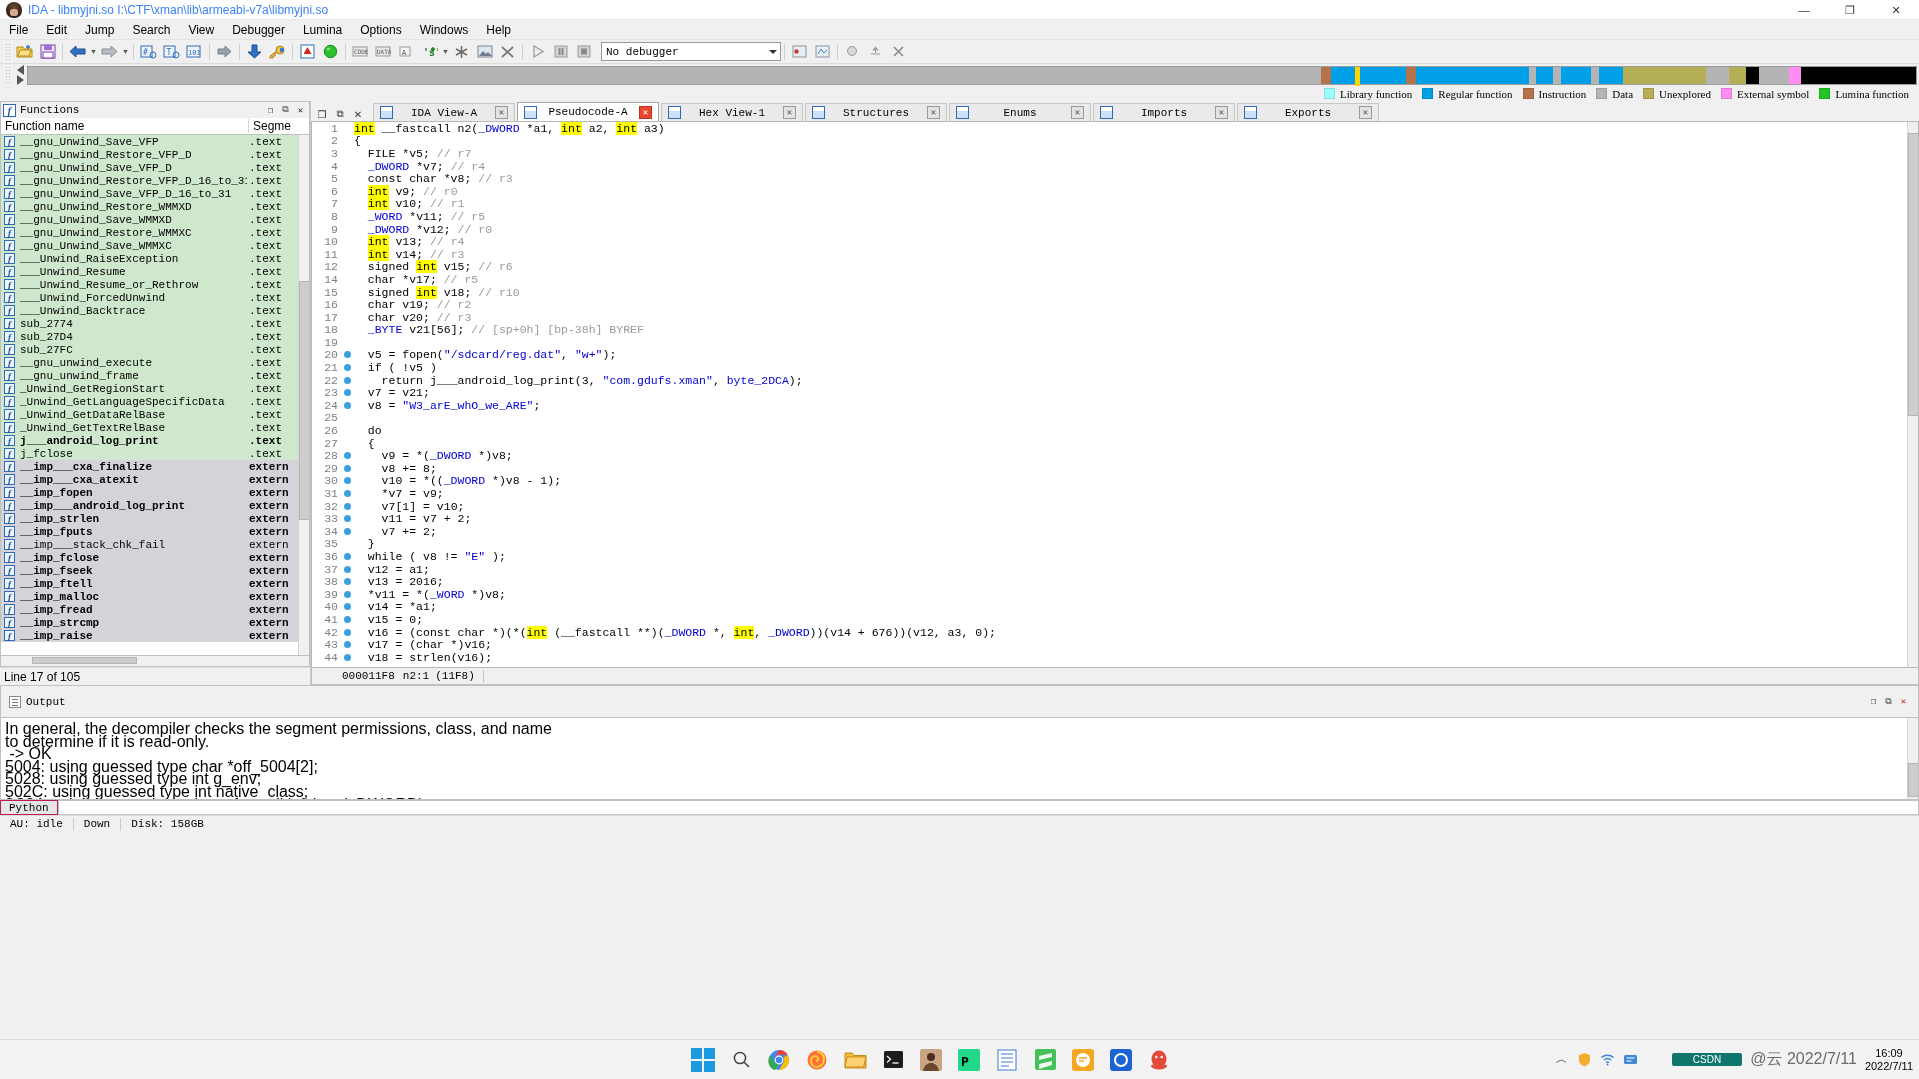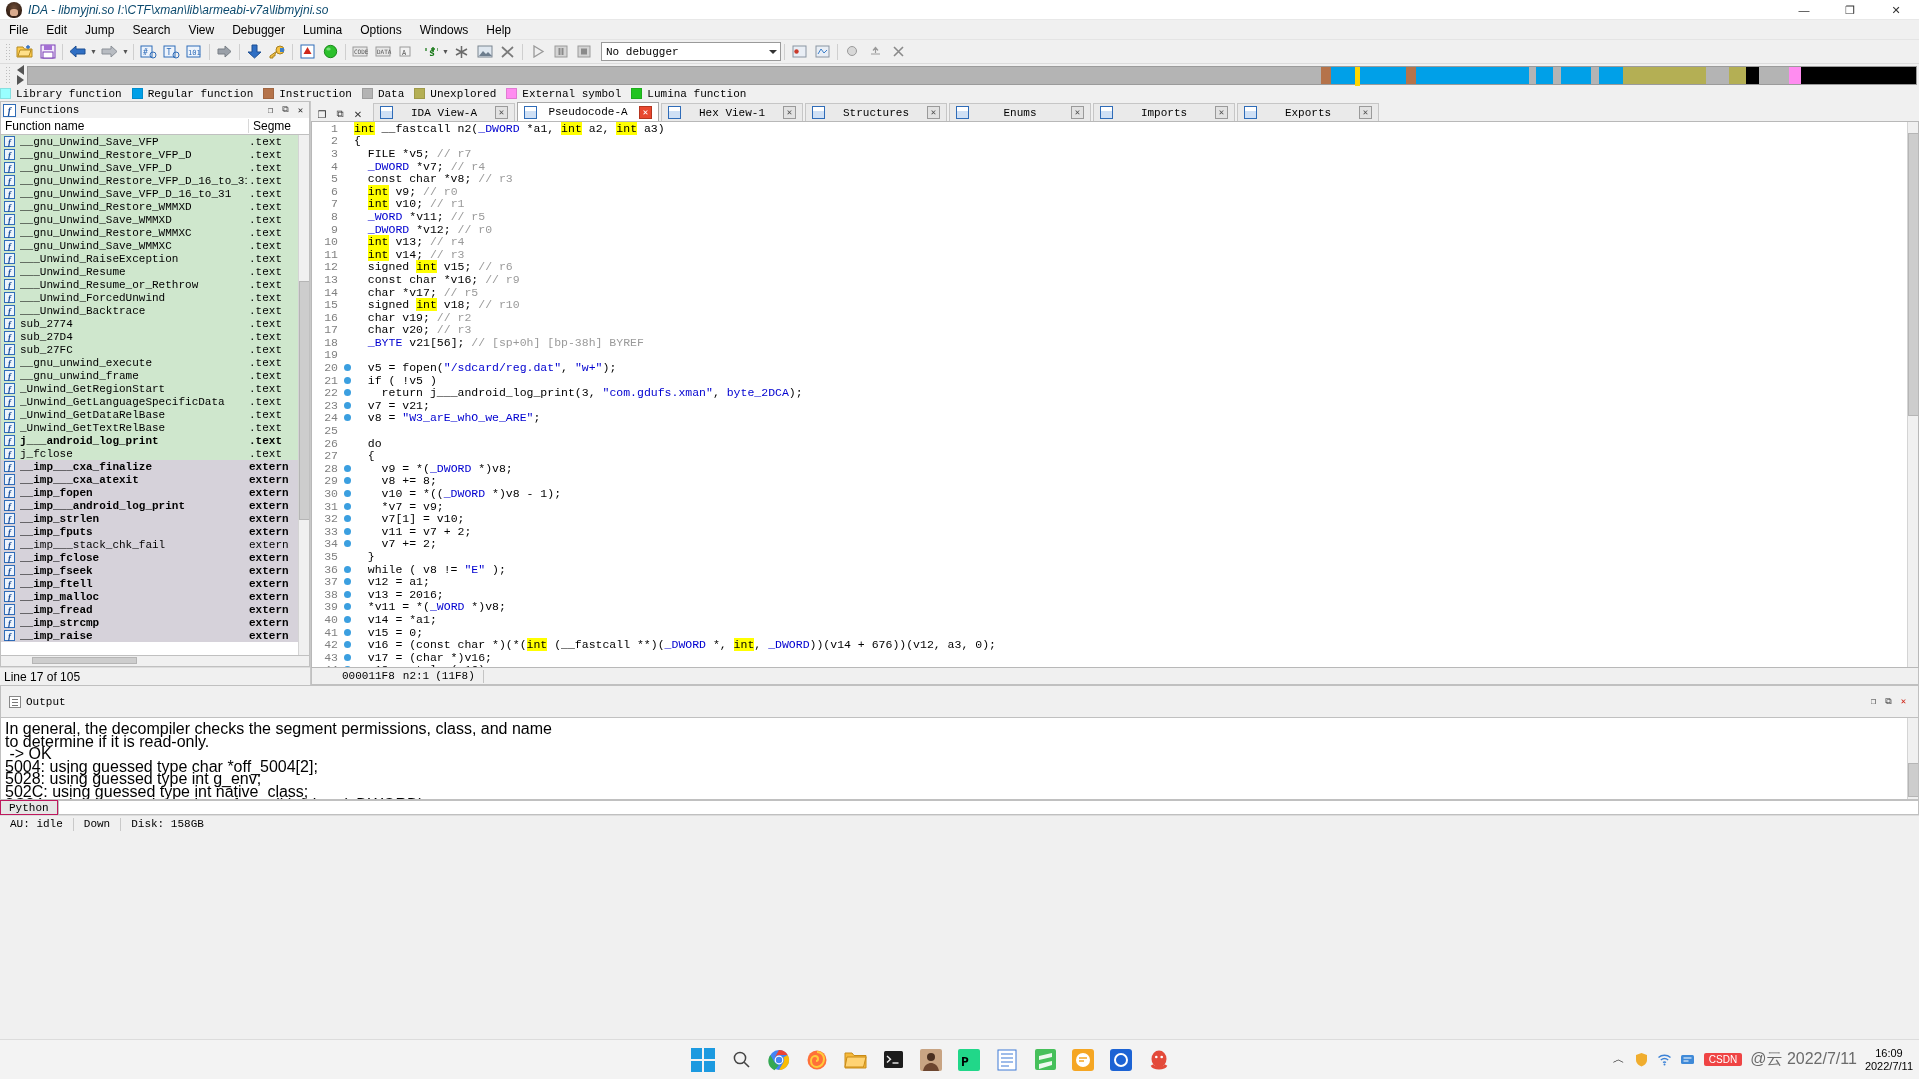--- a/index.html
+++ b/index.html
@@ -20,21 +20,21 @@
   #titlebar .app-icon {
     width: 16px; height: 16px; margin: 0 6px 0 6px;
     background: radial-gradient(circle at 50% 35%, #6b4a35 0%, #3a2418 60%, #241410 100%);
     border-radius: 50% 50% 45% 45%;
     position: relative;
   }
   #titlebar .app-icon::after {
     content:""; position:absolute; left:4px; top:7px; width:8px; height:7px;
     background:#d8a98c; border-radius:40%;
   }
-  #titlebar .title-text { font-size: 12px; color: #0c4a6e; white-space: nowrap; font-style: italic; }
+  #titlebar .title-text { font-size: 12px; color: #3b82f6; white-space: nowrap; }
   #win-controls { position: absolute; right: 0; top: 0; height: 20px; display: flex; }
   #win-controls div {
     width: 46px; height: 20px; display: flex; align-items: center; justify-content: center;
     font-size: 11px; color: #333;
   }
 
   
   #menubar { height: 20px; background: #f0f0f0; display: flex; align-items: center; 
              border-bottom: 1px solid #e4e4e4; }
   #menubar .menu-item { padding: 2px 9px; font-size: 12px; color: #000; }
@@ -61,22 +61,22 @@
   
   #navwrap { height: 22px; background: #f0f0f0; display: flex; align-items: center; padding: 2px 2px; }
   #nav-scroller { display: flex; flex-direction: column; width: 14px; height: 20px;
                   justify-content: space-around; align-items: center; }
   .nav-tri-l { width:0;height:0;border-top:5px solid transparent;border-bottom:5px solid transparent;border-right:7px solid #555; }
   .nav-tri-r { width:0;height:0;border-top:5px solid transparent;border-bottom:5px solid transparent;border-left:7px solid #555; }
   #navband { flex: 1; height: 19px; display: flex; border: 1px solid #9b9b9b; }
   #navband .seg { height: 100%; }
 
   
-  #legend { height: 15px; display: flex; align-items: center; padding-left: 0; background:#f0f0f0;
-            font-family: Liberation Mono, monospace; font-size: 11px; }
+  #legend { height: 15px; display: flex; align-items: center; padding-left: 16px; background:#f0f0f0;
+            font-family: Liberation Serif, serif; font-size: 11px; justify-content: flex-end; }
   #legend .li { display: flex; align-items: center; margin-right: 10px; }
   #legend .sw { width: 11px; height: 11px; margin-right: 5px; border: 1px solid rgba(0,0,0,.12); }
 
   
   #main { display: flex; height: 584px; }
 
   
   #funcpanel { width: 311px; display: flex; flex-direction: column; background: #f0f0f0;
                border-right: 1px solid #c8c8c8; }
   #func-title { height: 17px; display: flex; align-items: center; background: #f0f0f0;
@@ -191,21 +191,21 @@
   #taskbar { position: absolute; left: 0; bottom: 0; width: 1919px; height: 40px;
       background: #f3f3f3; display: flex; align-items: center; border-top: 1px solid #dcdcdc; }
   #tb-left { width: 690px; }
   #tb-center { display: flex; align-items: center; gap: 12px; }
   .tbicon { width: 26px; height: 26px; display: flex; align-items: center; justify-content: center;
       border-radius: 3px; font-size: 15px; position: relative; }
   #tb-right { position: absolute; right: 0; display: flex; align-items: center; height: 40px; padding-right: 6px; gap: 8px; }
   #tb-right .tray { display:flex; align-items:center; gap:7px; }
   .tray-ico { width: 16px; height: 16px; display:flex; align-items:center; justify-content:center; font-size: 12px; }
   #clock { font-family: "Liberation Sans", sans-serif; font-size: 11px; line-height: 13px; text-align: center; }
-  #csdn { background:#ef4444; color:#fff; font-size:10px; padding:1px 5px; border-radius:2px; }
+  #csdn { background:#0f766e; color:#fff; font-size:10px; padding:1px 21px; border-radius:2px;margin-left:25px; }
   .wmark { font-size: 16px; color: #6b6b6b; }
 
   
   .winlogo { display:grid; grid-template-columns: 11px 11px; grid-template-rows: 11px 11px; gap: 2px; }
   .winlogo i { background: #1c9ae0; display:block; }
 </style>
 </head>
 <body>
 
 <div id="titlebar">
@@ -745,21 +745,20 @@
           <div class="codeline"><span class="lnum">3</span><span class="bpdot"></span><span class="ctext"><span class="plain">  FILE *v5; </span><span class="cmt">// r7</span></span></div>
           <div class="codeline"><span class="lnum">4</span><span class="bpdot"></span><span class="ctext"><span class="plain">  </span><span class="var">_DWORD</span><span class="plain"> *v7; </span><span class="cmt">// r4</span></span></div>
           <div class="codeline"><span class="lnum">5</span><span class="bpdot"></span><span class="ctext"><span class="plain">  const char *v8; </span><span class="cmt">// r3</span></span></div>
           <div class="codeline"><span class="lnum">6</span><span class="bpdot"></span><span class="ctext"><span class="plain">  </span><span class="kw">int</span><span class="plain"> v9; </span><span class="cmt">// r0</span></span></div>
           <div class="codeline"><span class="lnum">7</span><span class="bpdot"></span><span class="ctext"><span class="plain">  </span><span class="kw">int</span><span class="plain"> v10; </span><span class="cmt">// r1</span></span></div>
           <div class="codeline"><span class="lnum">8</span><span class="bpdot"></span><span class="ctext"><span class="plain">  </span><span class="var">_WORD</span><span class="plain"> *v11; </span><span class="cmt">// r5</span></span></div>
           <div class="codeline"><span class="lnum">9</span><span class="bpdot"></span><span class="ctext"><span class="plain">  </span><span class="var">_DWORD</span><span class="plain"> *v12; </span><span class="cmt">// r0</span></span></div>
           <div class="codeline"><span class="lnum">10</span><span class="bpdot"></span><span class="ctext"><span class="plain">  </span><span class="kw">int</span><span class="plain"> v13; </span><span class="cmt">// r4</span></span></div>
           <div class="codeline"><span class="lnum">11</span><span class="bpdot"></span><span class="ctext"><span class="plain">  </span><span class="kw">int</span><span class="plain"> v14; </span><span class="cmt">// r3</span></span></div>
           <div class="codeline"><span class="lnum">12</span><span class="bpdot"></span><span class="ctext"><span class="plain">  signed </span><span class="kw">int</span><span class="plain"> v15; </span><span class="cmt">// r6</span></span></div>
-          <div class="codeline"><span class="lnum">13</span><span class="bpdot"></span><span class="ctext"><span class="plain">  const char *v16; </span><span class="cmt">// r9</span></span></div>
           <div class="codeline"><span class="lnum">14</span><span class="bpdot"></span><span class="ctext"><span class="plain">  char *v17; </span><span class="cmt">// r5</span></span></div>
           <div class="codeline"><span class="lnum">15</span><span class="bpdot"></span><span class="ctext"><span class="plain">  signed </span><span class="kw">int</span><span class="plain"> v18; </span><span class="cmt">// r10</span></span></div>
           <div class="codeline"><span class="lnum">16</span><span class="bpdot"></span><span class="ctext"><span class="plain">  char v19; </span><span class="cmt">// r2</span></span></div>
           <div class="codeline"><span class="lnum">17</span><span class="bpdot"></span><span class="ctext"><span class="plain">  char v20; </span><span class="cmt">// r3</span></span></div>
           <div class="codeline"><span class="lnum">18</span><span class="bpdot"></span><span class="ctext"><span class="plain">  </span><span class="var">_BYTE</span><span class="plain"> v21[56]; </span><span class="cmt">// [sp+0h] [bp-38h] BYREF</span></span></div>
           <div class="codeline"><span class="lnum">19</span><span class="bpdot"></span><span class="ctext"></span></div>
           <div class="codeline"><span class="lnum">20</span><span class="bpdot"><span></span></span><span class="ctext"><span class="plain">  v5 = </span><span class="plain">fopen</span><span class="plain">(</span><span class="str">"/sdcard/reg.dat"</span><span class="plain">, </span><span class="str">"w+"</span><span class="plain">);</span></span></div>
           <div class="codeline"><span class="lnum">21</span><span class="bpdot"><span></span></span><span class="ctext"><span class="plain">  if ( !v5 )</span></span></div>
           <div class="codeline"><span class="lnum">22</span><span class="bpdot"><span></span></span><span class="ctext"><span class="plain">    return </span><span class="plain">j___android_log_print</span><span class="plain">(</span><span class="num">3</span><span class="plain">, </span><span class="str">"com.gdufs.xman"</span><span class="plain">, </span><span class="var">byte_2DCA</span><span class="plain">);</span></span></div>
           <div class="codeline"><span class="lnum">23</span><span class="bpdot"><span></span></span><span class="ctext"><span class="plain">  v7 = v21;</span></span></div>

